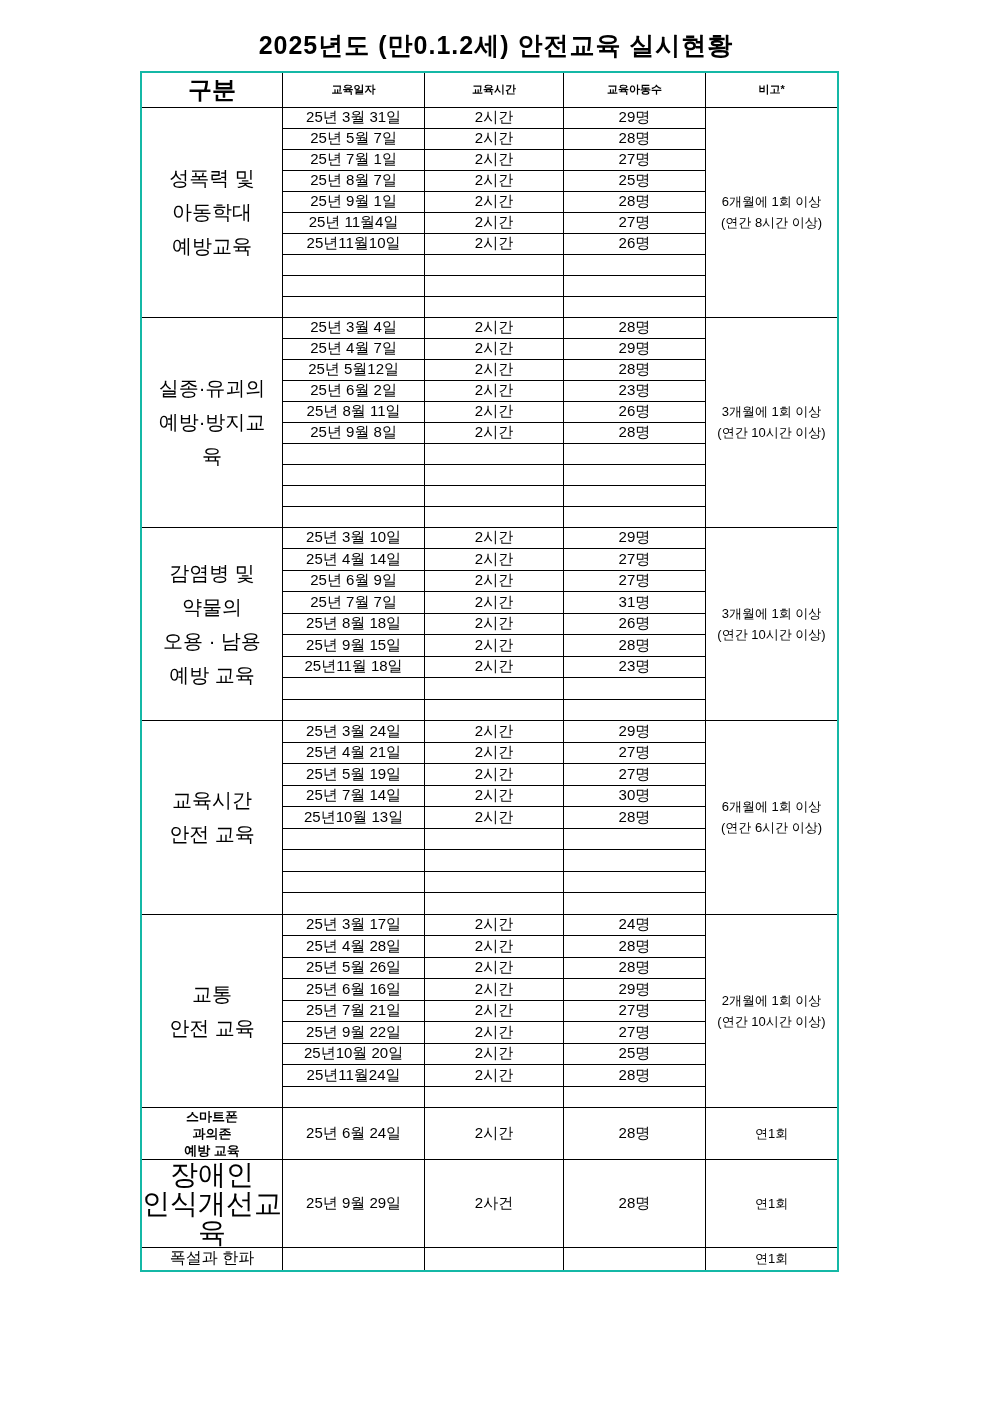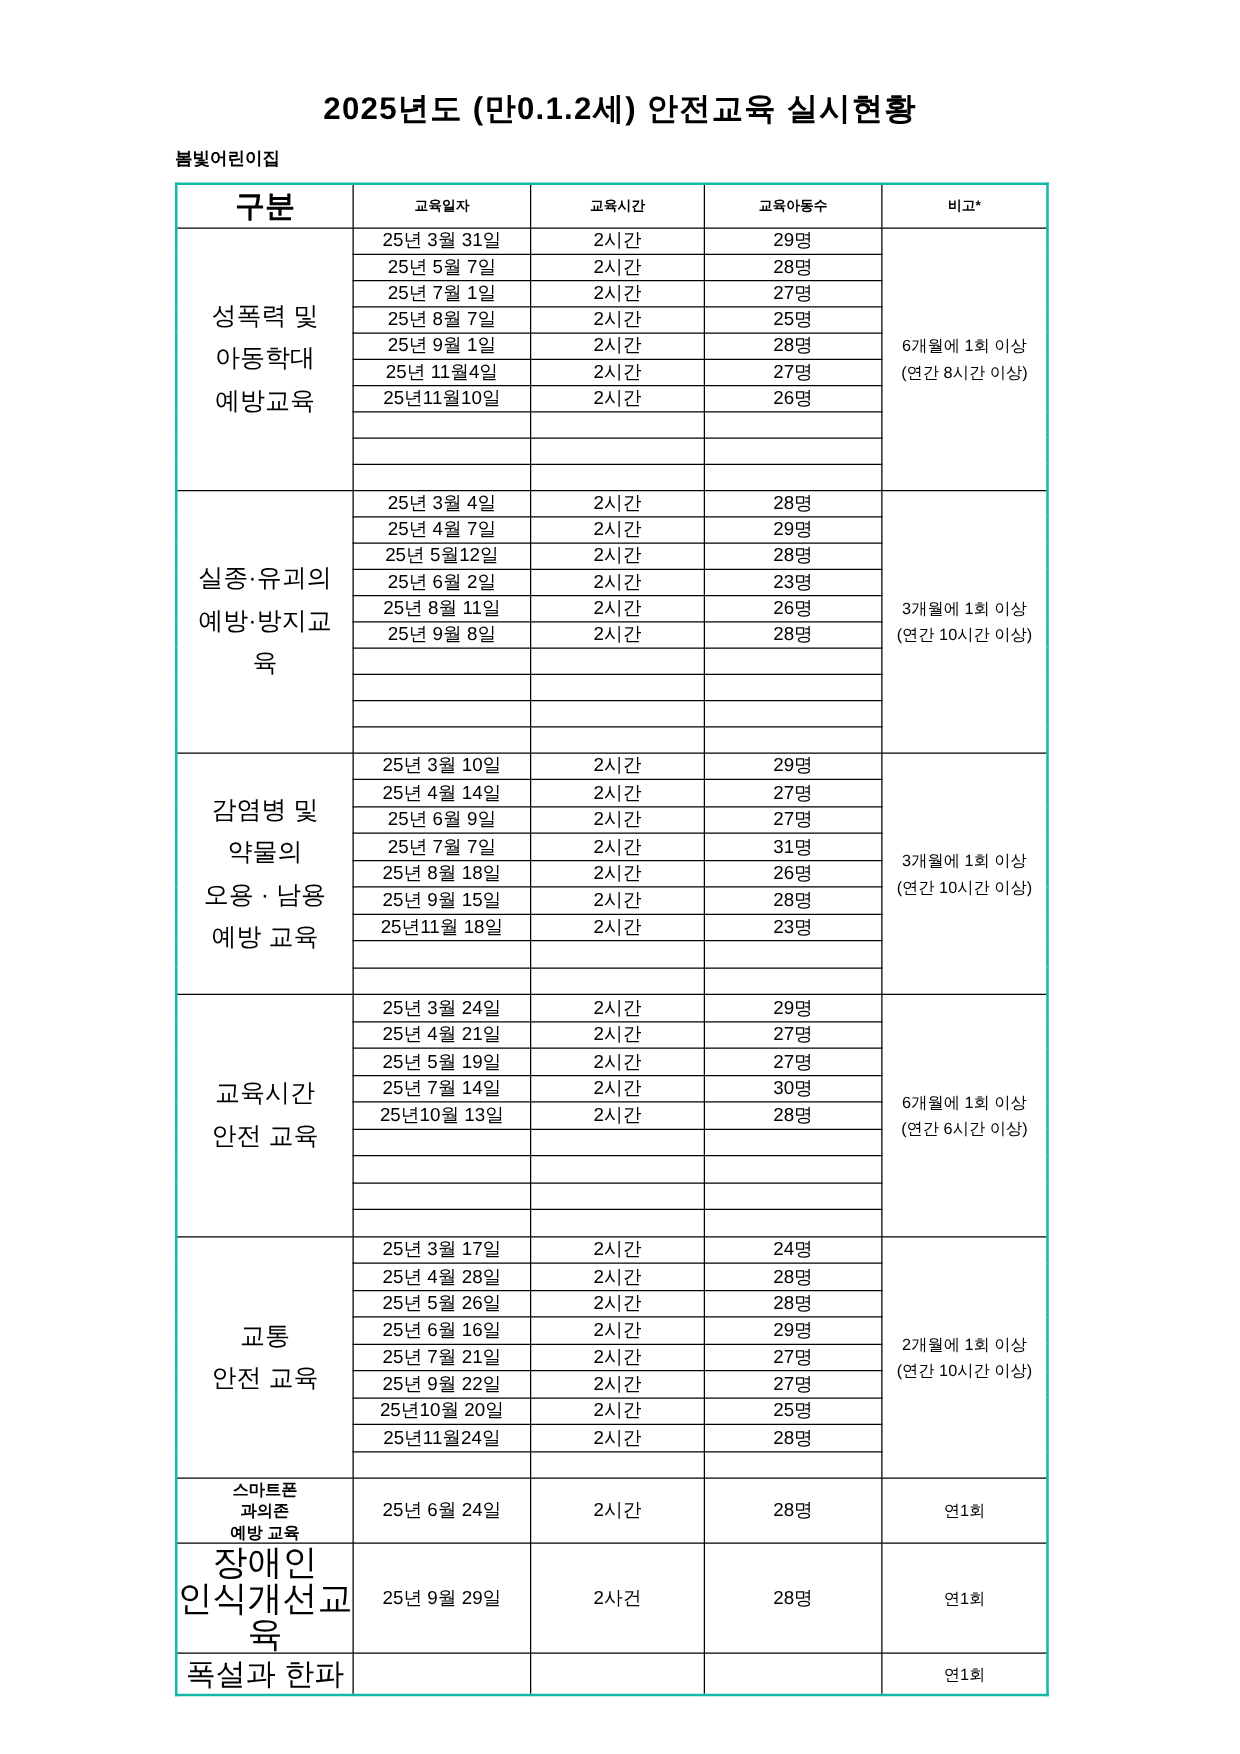--- a/index.html
+++ b/index.html
@@ -2,21 +2,21 @@
 <html><head>
 <meta charset="utf-8">
 <style>
   html,body{margin:0;padding:0;background:#ffffff;}
   body{
     width:992px;height:1403px;
     font-family:"Liberation Sans","DejaVu Sans",sans-serif;
     color:#000;
     position:relative;
   }
-  .page{padding-top:72px;}
+  .page{padding-top:30px;}
   .doc-title{
     text-align:center;
     font-size:25px;
     font-weight:bold;
     letter-spacing:1px;
     line-height:30px;
   }
   .facility{
     margin:16px 0 0 140px;
     font-size:14px;
@@ -37,35 +37,34 @@
     vertical-align:middle;
     overflow:hidden;
   }
   tr.hdr{height:35px;}
   th.h-gubun{font-size:24px;font-weight:bold;}
   th.h-small{font-size:11px;font-weight:bold;}
   td.cat,td.note{white-space:pre-line;margin-top:20px;}
   td.cat-20{font-size:20px;line-height:34px;}
   td.cat-14b{font-size:13px;font-weight:bold;line-height:17px;}
   td.cat-22{font-size:28px;line-height:29px;}
-  td.cat-20l{font-size:24px;text-align:left;padding-left:4px;}
+  td.cat-20l{font-size:16px;text-align:left;padding-left:4px;}
   td.val{font-size:15px;}
   td.note{font-size:13px;line-height:21px;}
   tr.rh21{height:21px;}
   tr.rh215{height:21.5px;}
   tr.rh53{height:44px;}
   tr.rh60{height:60px;}
   tr.rh23{height:23px;}
 </style>
 </head>
 <body>
 
 <div class="page">
   <div class="doc-title">2025년도 (만0.1.2세) 안전교육 실시현황</div>
-  <div class="facility">봄빛어린이집</div>
 
   <table class="edu">
     <colgroup>
       <col style="width:20.3%">
         <col style="width:20.4%">
         <col style="width:19.9%">
         <col style="width:20.4%">
         <col style="width:19.0%">
     </colgroup>
     <thead>

